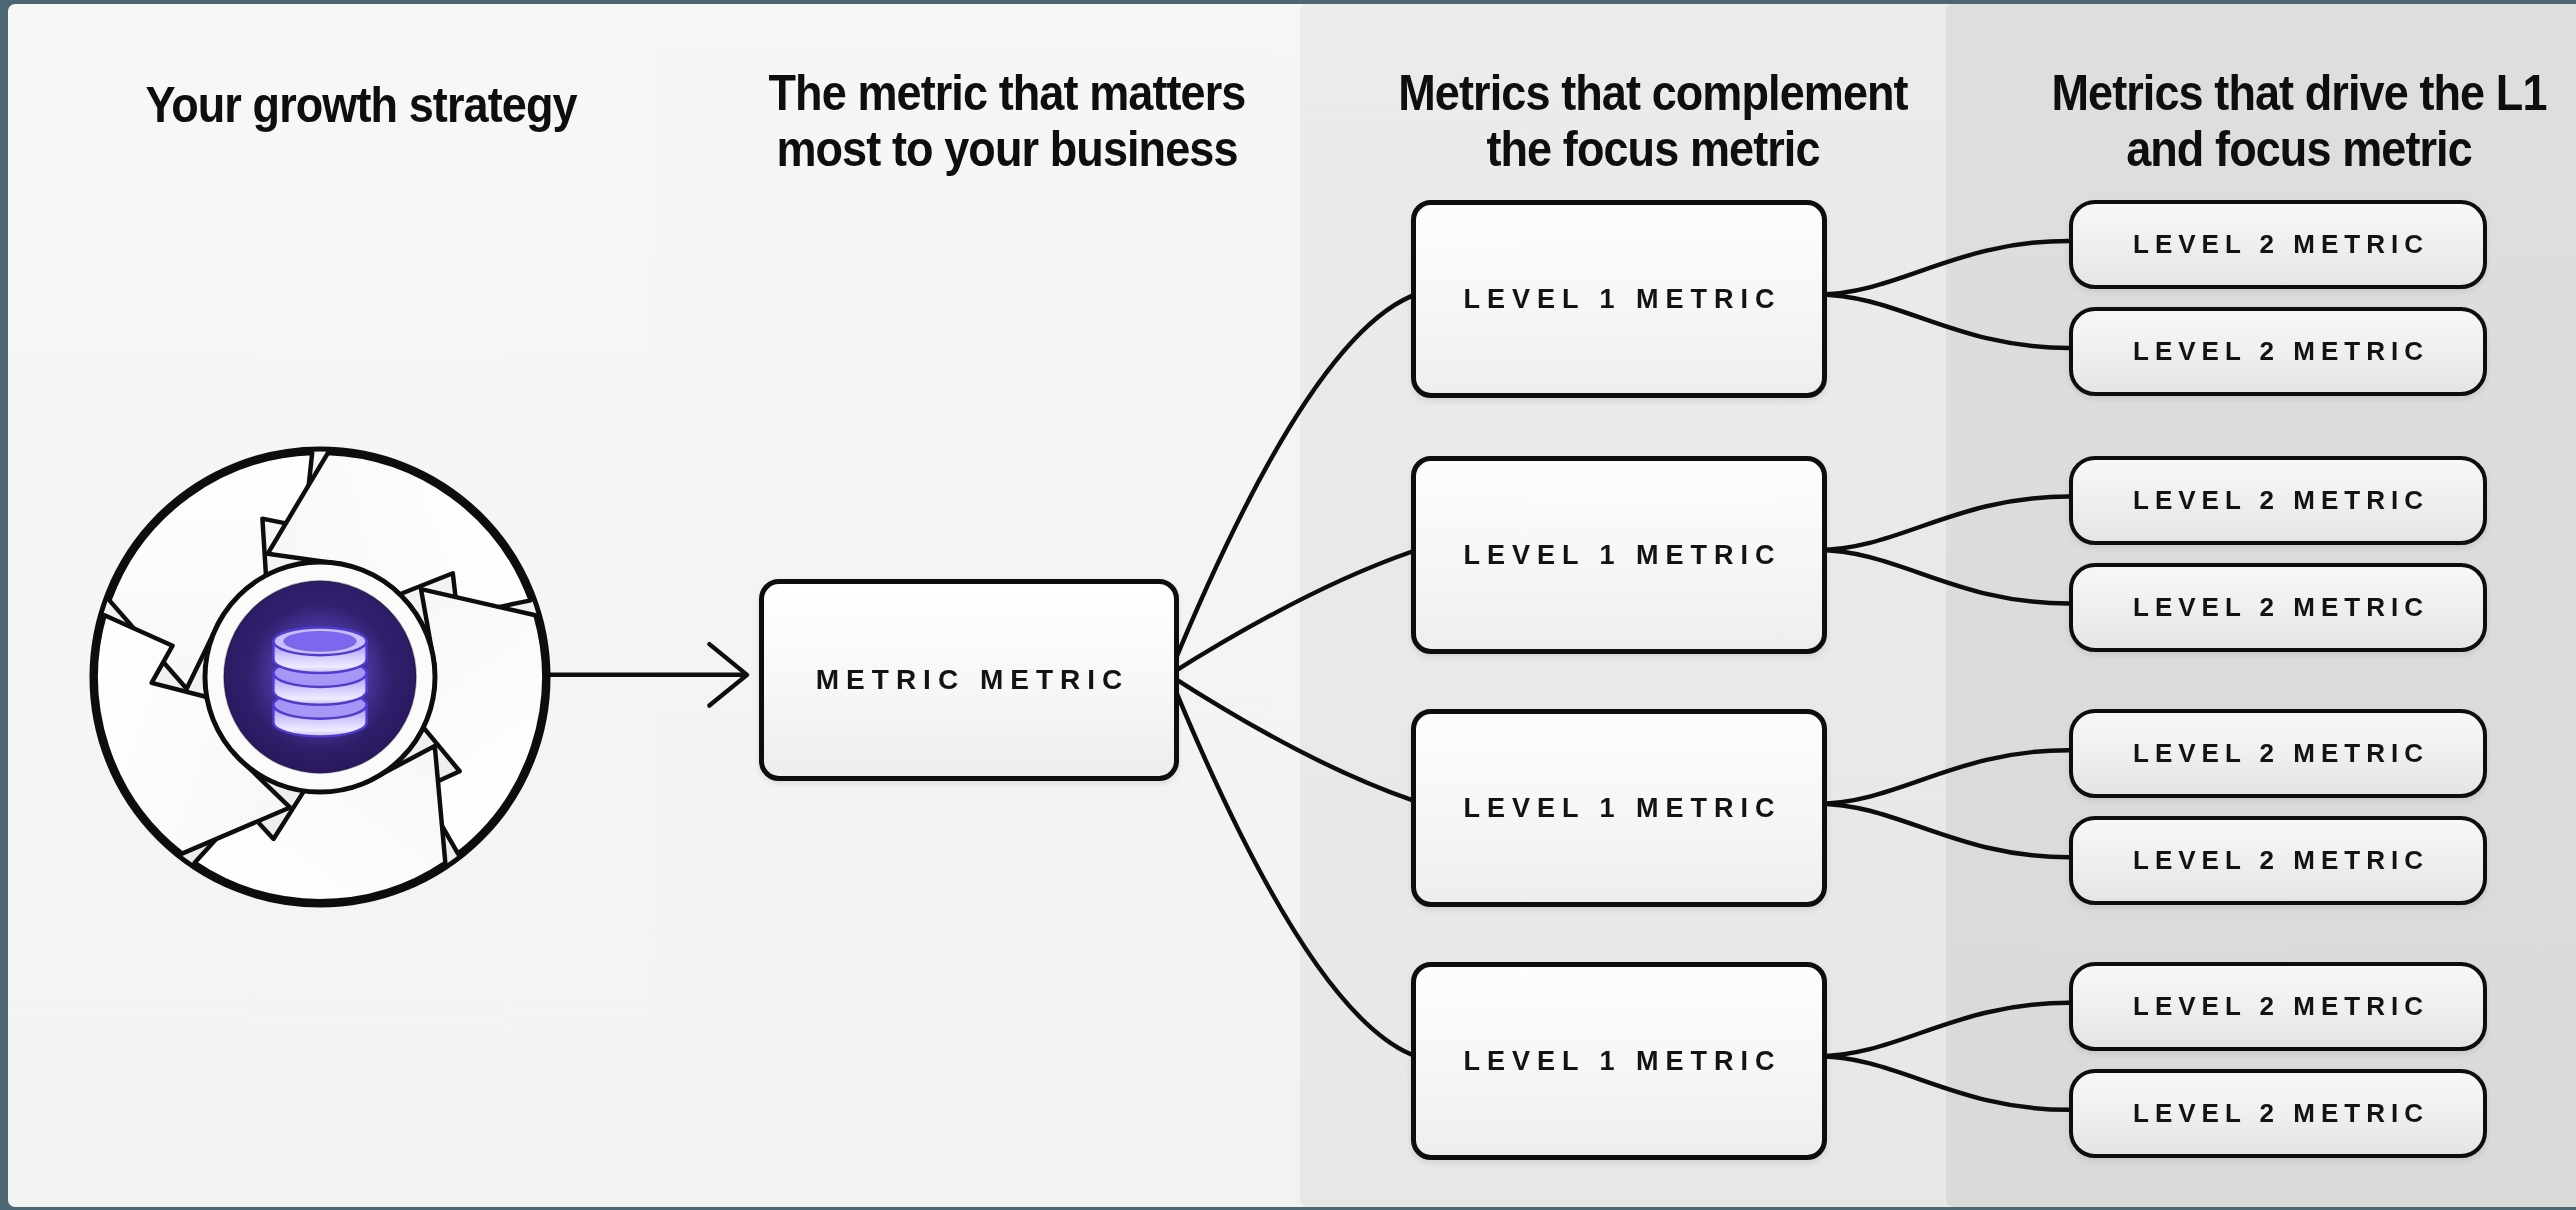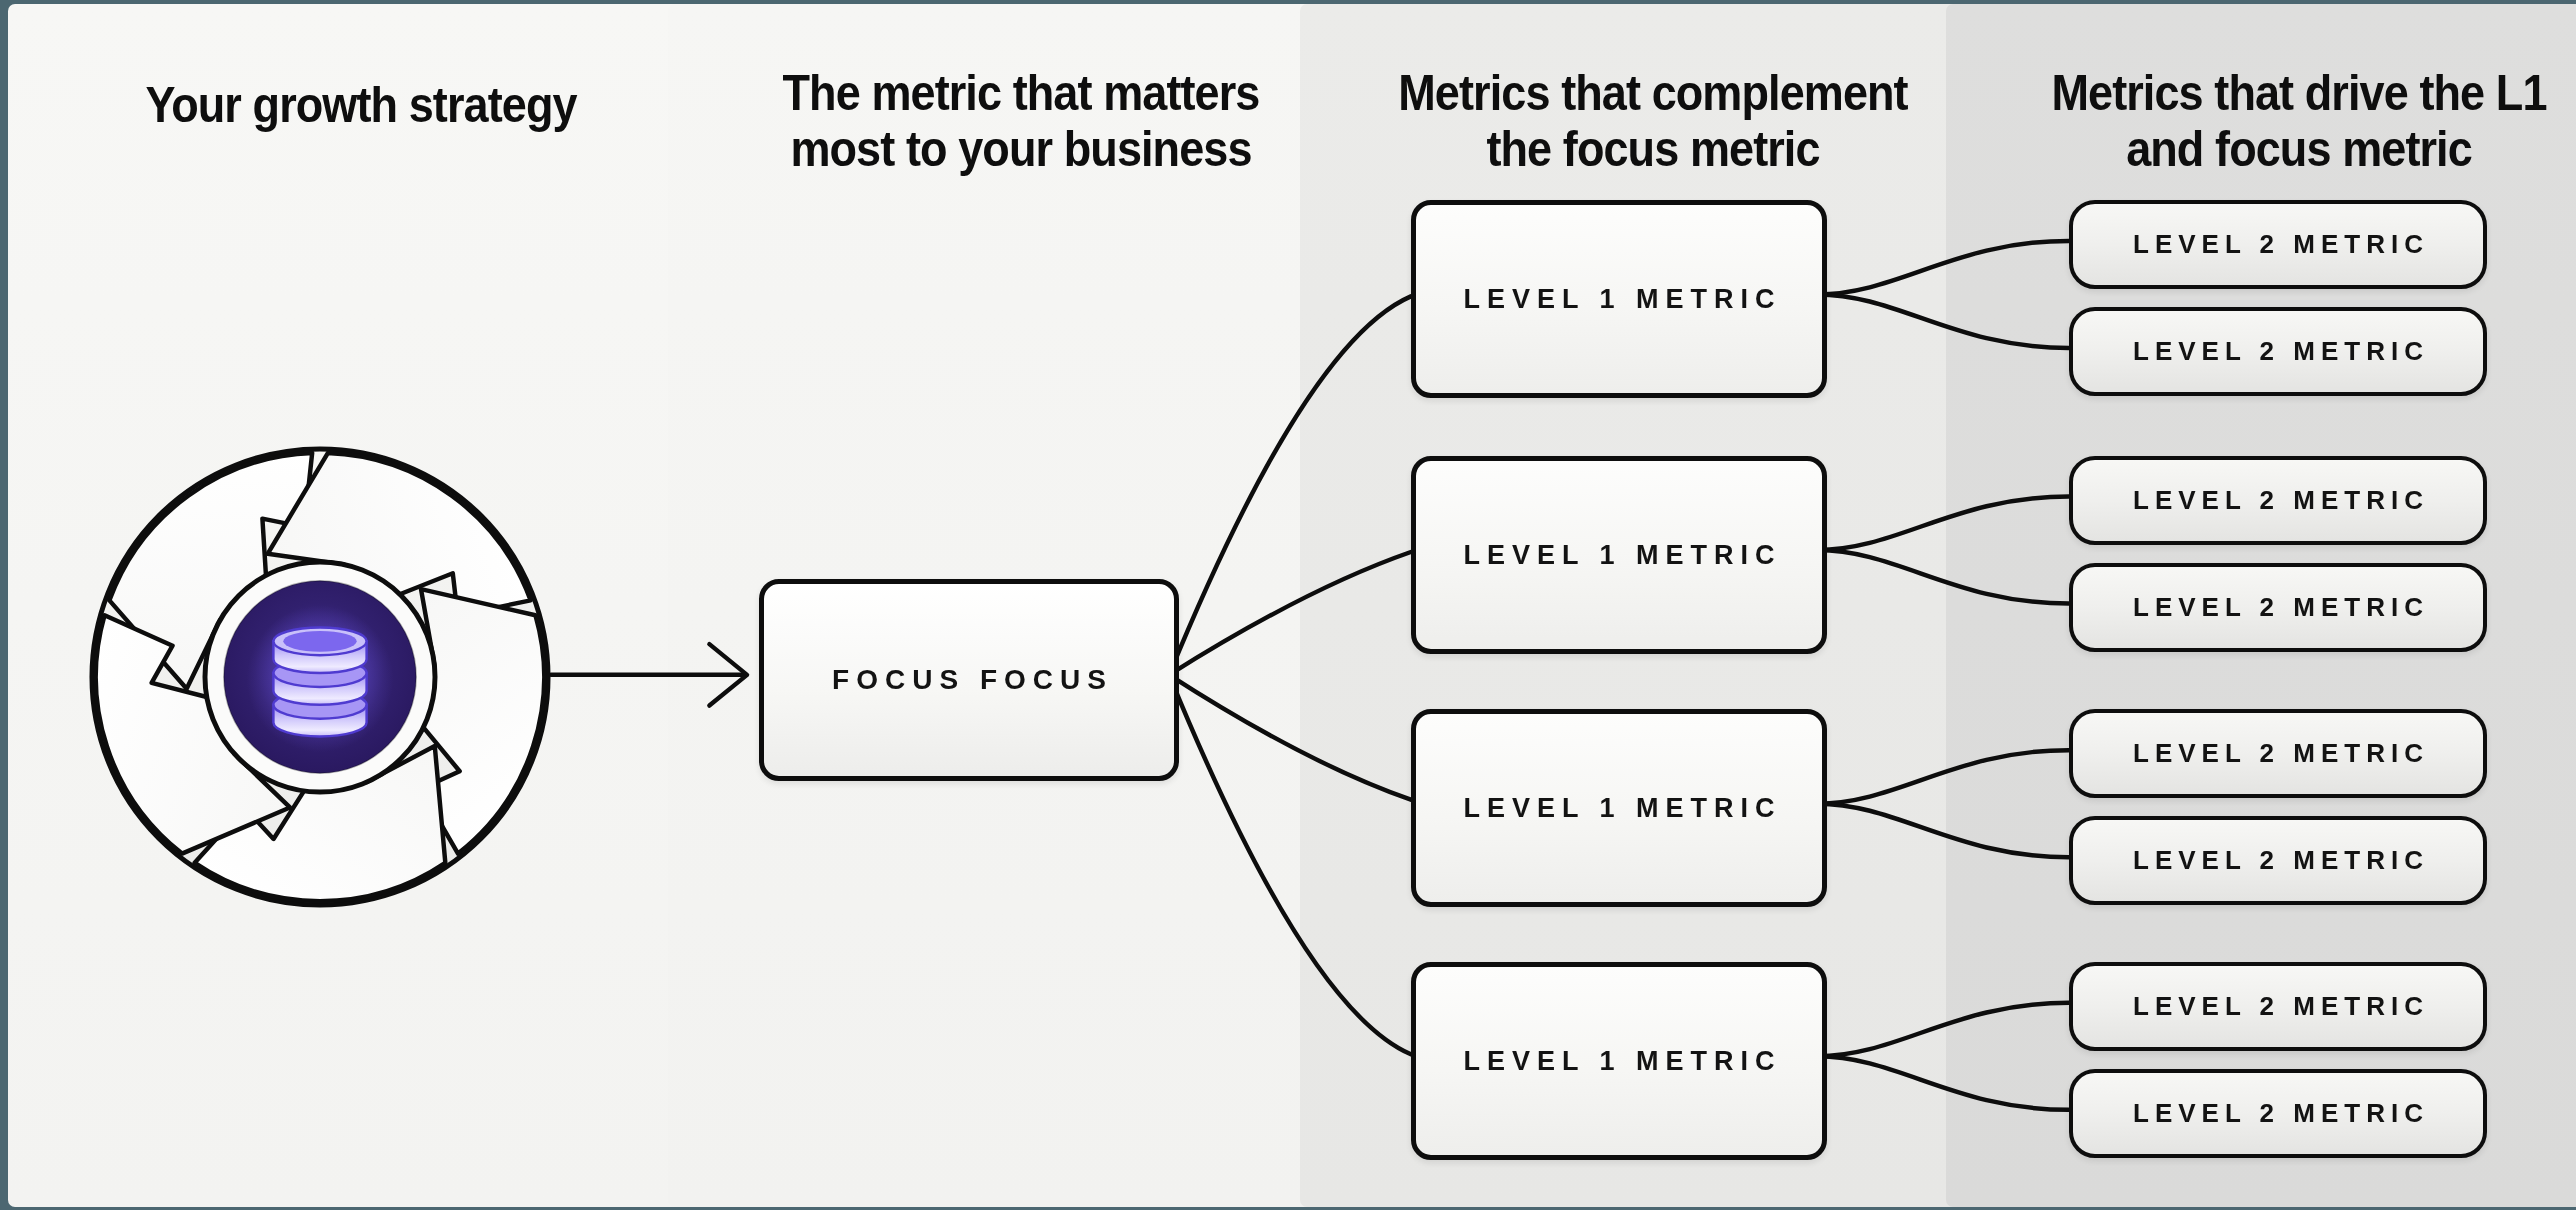--- a/index.html
+++ b/index.html
@@ -6,21 +6,21 @@
   body {
     width:2576px; height:1211px;
     font-family:"Liberation Sans","DejaVu Sans",sans-serif;
     overflow:hidden;
   }
   .stage { position:relative; width:2576px; height:1211px; background:#4c6771; }
 
   
   .panel { position:absolute; top:4px; height:1203px; width:706px; border-radius:7px; z-index:1; }
   .panel-1 { left:8px;    background:linear-gradient(180deg,#f7f7f5 0%,#f3f3f1 100%); }
-  .panel-2 { left:654px;  background:linear-gradient(180deg,#f6f6f4 0%,#f2f2f0 100%);margin-left:14px; }
+  .panel-2 { left:654px;  background:linear-gradient(180deg,#f6f6f4 0%,#f2f2f0 100%); }
   .panel-3 { left:1300px; background:linear-gradient(180deg,#ebebe9 0%,#e7e7e5 100%); }
   .panel-4 { left:1946px; background:linear-gradient(180deg,#dededd 0%,#dadad9 100%); }
 
   
   .panel-header {
     position:absolute; left:0; right:0; text-align:center;
     color:#0e0e0e; font-weight:700; font-size:50px; line-height:56px;
     letter-spacing:-1px; transform:scaleX(0.9); transform-origin:50% 50%;
   }
   .panel-header span { display:block; white-space:nowrap; }
@@ -166,21 +166,21 @@
       <path d="M -47 -4 L -47 14 A 47 14 0 0 0 47 14 L 47 -4 Z" fill="url(#gDbBody)" stroke="#4f3bd0" stroke-width="2.5"></path>
       <ellipse cx="0" cy="-4" rx="47" ry="14" fill="#a796f5" stroke="#4f3bd0" stroke-width="2.5"></ellipse>
 
       <path d="M -47 -36 L -47 -18 A 47 14 0 0 0 47 -18 L 47 -36 Z" fill="url(#gDbBody)" stroke="#4f3bd0" stroke-width="2.5"></path>
       <ellipse cx="0" cy="-36" rx="47" ry="14" fill="#c9c0fa" stroke="#4f3bd0" stroke-width="2.5"></ellipse>
       <ellipse cx="0" cy="-36" rx="37" ry="10.5" fill="#7c67ee"></ellipse>
     </g>
   </svg>
 
   <div class="metric-box focus-box">
-    <span>FOCUS FOCUS</span>
+    <span>METRIC METRIC</span>
   </div>
 
   <div class="metric-box l1-box l1-1">
     <span>LEVEL 1 METRIC</span>
   </div>
   <div class="metric-box l1-box l1-2">
     <span>LEVEL 1 METRIC</span>
   </div>
   <div class="metric-box l1-box l1-3">
     <span>LEVEL 1 METRIC</span>

